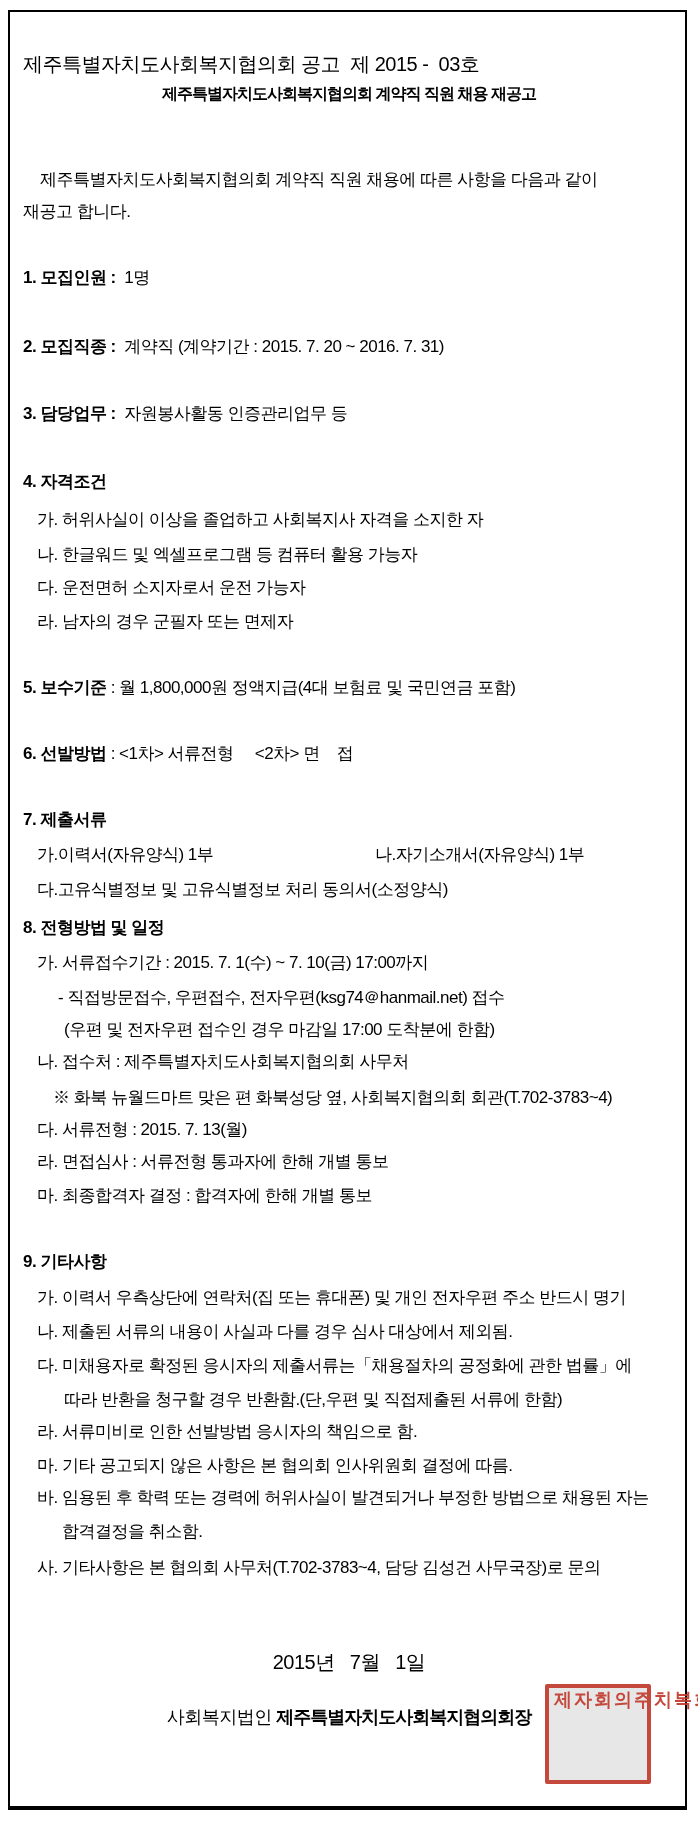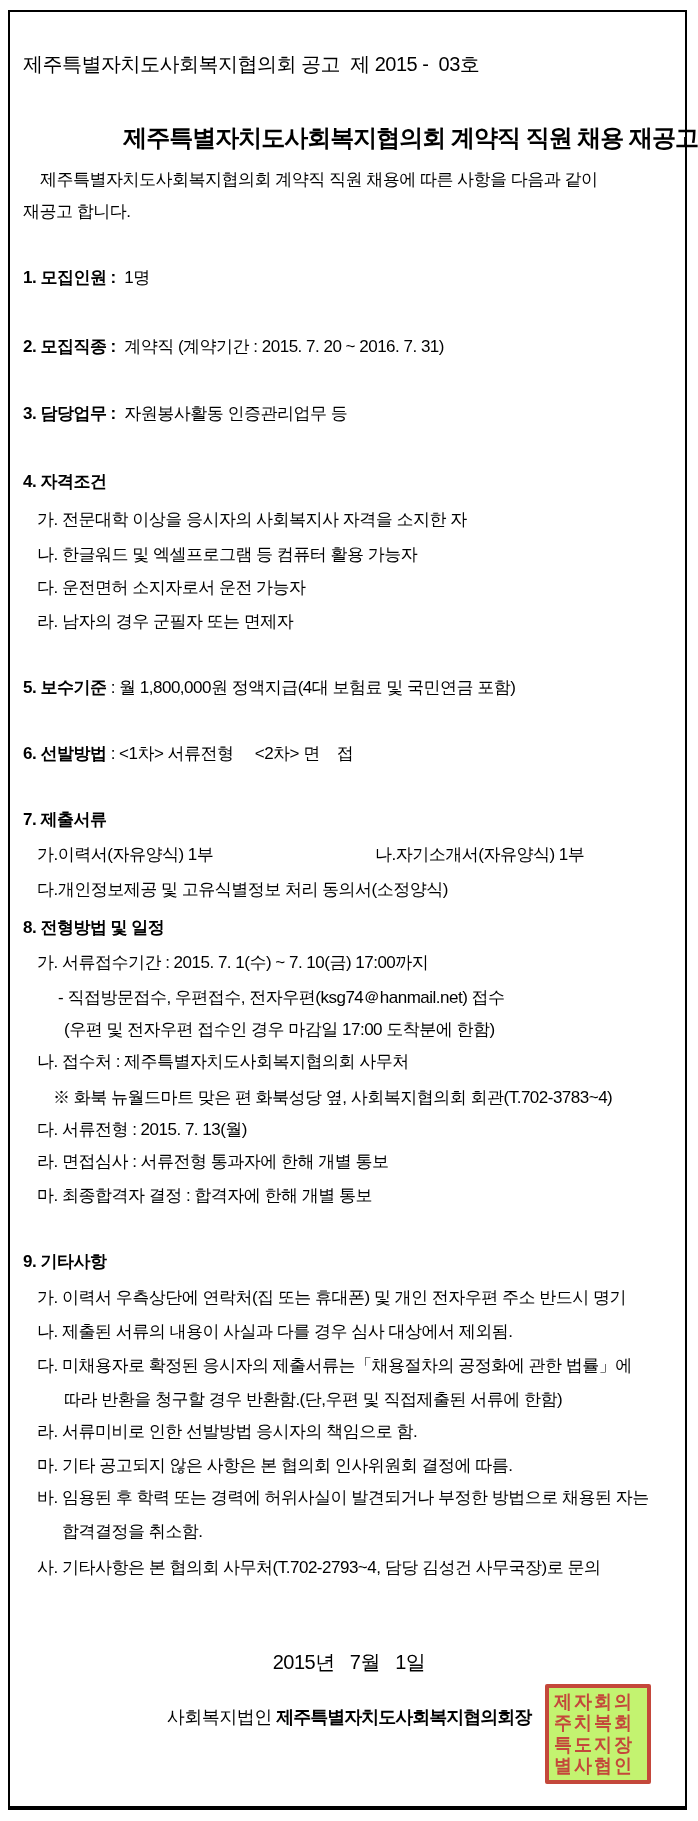--- a/index.html
+++ b/index.html
@@ -27,26 +27,25 @@
     white-space: pre;
     font-size: 17px;
     line-height: 22px;
     letter-spacing: -0.5px;
   }
   .bold { font-weight: bold; }
   .notice-no { font-size: 20px; }
   .doc-title {
     position: absolute;
     left: 0; width: 698px;
-    text-align: right;
-    font-size: 24px;
+    text-align: center;
+    font-size: 16px;
     font-weight: bold;
     letter-spacing: -1px;
     white-space: pre;
-    margin-top: 38px;
   }
   .centered {
     position: absolute;
     left: 0; width: 698px;
     text-align: center;
     white-space: pre;
     font-size: 20px;
     letter-spacing: -0.5px;
   }
   .signature-line {
@@ -58,23 +57,23 @@
   }
   .signature-prefix { font-size: 18px; letter-spacing: -0.5px; margin-top: 38px; }
   .signature-name { font-size: 18px; font-weight: bold; letter-spacing: -1px; }
   .seal {
     position: absolute;
     left: 545px; top: 1684px;
     width: 106px; height: 100px;
     box-sizing: border-box;
     border: 4px solid var(--seal-color, #c0392b);
     border-radius: 2px;
-    background: #bef264;
+    background: #e5e5e5;
     display: flex;
-    flex-direction: column;
+    flex-direction: row;
     justify-content: space-around;
     padding: 3px 5px;
     z-index: 1;
     opacity: 0.92;
   }
   .seal-row {
     display: flex;
     justify-content: space-between;
     color: var(--seal-color, #c0392b);
     font-weight: bold;
@@ -97,54 +96,54 @@
 <div class="line" style="left:40px; top:169px;">제주특별자치도사회복지협의회 계약직 직원 채용에 따른 사항을 다음과 같이</div>
 <div class="line" style="left:23px; top:201px;">재공고 합니다.</div>
 
 <div class="line" style="left:23px; top:267px;"><span class="bold">1. 모집인원 : </span><span> 1명</span></div>
 
 <div class="line" style="left:23px; top:336px;"><span class="bold">2. 모집직종 : </span><span> 계약직 (계약기간 : 2015. 7. 20 ~ 2016. 7. 31)</span></div>
 
 <div class="line" style="left:23px; top:403px;"><span class="bold">3. 담당업무 : </span><span> 자원봉사활동 인증관리업무 등</span></div>
 
 <div class="line bold" style="left:23px; top:471px;">4. 자격조건</div>
-<div class="line" style="left:37px; top:509px;">가. 전문대학 이상을 응시자의 사회복지사 자격을 소지한 자</div>
+<div class="line" style="left:37px; top:509px;">가. 허위사실이 이상을 졸업하고 사회복지사 자격을 소지한 자</div>
 <div class="line" style="left:37px; top:544px;">나. 한글워드 및 엑셀프로그램 등 컴퓨터 활용 가능자</div>
 <div class="line" style="left:37px; top:577px;">다. 운전면허 소지자로서 운전 가능자</div>
 <div class="line" style="left:37px; top:611px;">라. 남자의 경우 군필자 또는 면제자</div>
 
 <div class="line" style="left:23px; top:677px;"><span class="bold">5. 보수기준</span><span> : 월 1,800,000원 정액지급(4대 보험료 및 국민연금 포함)</span></div>
 
 <div class="line" style="left:23px; top:743px;"><span class="bold">6. 선발방법</span><span> : &lt;1차&gt; 서류전형     &lt;2차&gt; 면    접</span></div>
 
 <div class="line bold" style="left:23px; top:809px;">7. 제출서류</div>
 <div class="line" style="left:37px; top:844px;">가.이력서(자유양식) 1부</div>
 <div class="line" style="left:375px; top:844px;">나.자기소개서(자유양식) 1부</div>
-<div class="line" style="left:37px; top:879px;">다.개인정보제공 및 고유식별정보 처리 동의서(소정양식)</div>
+<div class="line" style="left:37px; top:879px;">다.고유식별정보 및 고유식별정보 처리 동의서(소정양식)</div>
 
 <div class="line bold" style="left:23px; top:917px;">8. 전형방법 및 일정</div>
 <div class="line" style="left:37px; top:952px;">가. 서류접수기간 : 2015. 7. 1(수) ~ 7. 10(금) 17:00까지</div>
 <div class="line" style="left:58px; top:987px;">- 직접방문접수, 우편접수, 전자우편(ksg74＠hanmail.net) 접수</div>
 <div class="line" style="left:64px; top:1019px;">(우편 및 전자우편 접수인 경우 마감일 17:00 도착분에 한함)</div>
 <div class="line" style="left:37px; top:1051px;">나. 접수처 : 제주특별자치도사회복지협의회 사무처</div>
 <div class="line" style="left:53px; top:1087px;">※ 화북 뉴월드마트 맞은 편 화북성당 옆, 사회복지협의회 회관(T.702-3783~4)</div>
 <div class="line" style="left:37px; top:1119px;">다. 서류전형 : 2015. 7. 13(월)</div>
 <div class="line" style="left:37px; top:1151px;">라. 면접심사 : 서류전형 통과자에 한해 개별 통보</div>
 <div class="line" style="left:37px; top:1185px;">마. 최종합격자 결정 : 합격자에 한해 개별 통보</div>
 
 <div class="line bold" style="left:23px; top:1251px;">9. 기타사항</div>
 <div class="line" style="left:37px; top:1287px;">가. 이력서 우측상단에 연락처(집 또는 휴대폰) 및 개인 전자우편 주소 반드시 명기</div>
 <div class="line" style="left:37px; top:1321px;">나. 제출된 서류의 내용이 사실과 다를 경우 심사 대상에서 제외됨.</div>
 <div class="line" style="left:37px; top:1355px;">다. 미채용자로 확정된 응시자의 제출서류는「채용절차의 공정화에 관한 법률」에</div>
 <div class="line" style="left:64px; top:1389px;">따라 반환을 청구할 경우 반환함.(단,우편 및 직접제출된 서류에 한함)</div>
 <div class="line" style="left:37px; top:1421px;">라. 서류미비로 인한 선발방법 응시자의 책임으로 함.</div>
 <div class="line" style="left:37px; top:1455px;">마. 기타 공고되지 않은 사항은 본 협의회 인사위원회 결정에 따름.</div>
 <div class="line" style="left:37px; top:1487px;">바. 임용된 후 학력 또는 경력에 허위사실이 발견되거나 부정한 방법으로 채용된 자는</div>
 <div class="line" style="left:62px; top:1521px;">합격결정을 취소함.</div>
-<div class="line" style="left:37px; top:1557px;">사. 기타사항은 본 협의회 사무처(T.702-2793~4, 담당 김성건 사무국장)로 문의</div>
+<div class="line" style="left:37px; top:1557px;">사. 기타사항은 본 협의회 사무처(T.702-3783~4, 담당 김성건 사무국장)로 문의</div>
 
 <div class="centered" style="top:1649px;">2015년   7월   1일</div>
 
 <div class="signature-line" style="top:1705px;"><span class="signature-prefix">사회복지법인 </span><span class="signature-name">제주특별자치도사회복지협의회장</span></div>
 
 <div class="seal">
   <div class="seal-row">제자회의</div>
   <div class="seal-row">주치복회</div>
   <div class="seal-row">특도지장</div>
   <div class="seal-row">별사협인</div>

